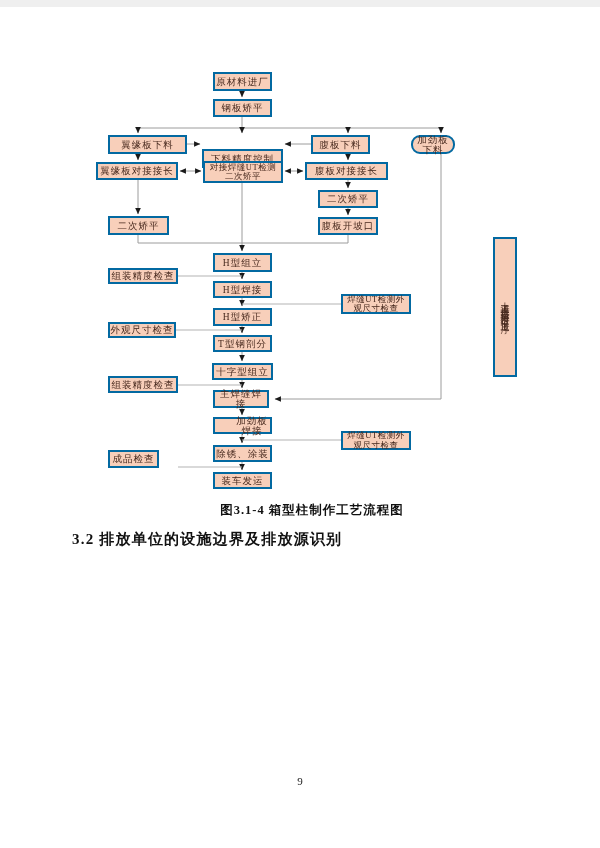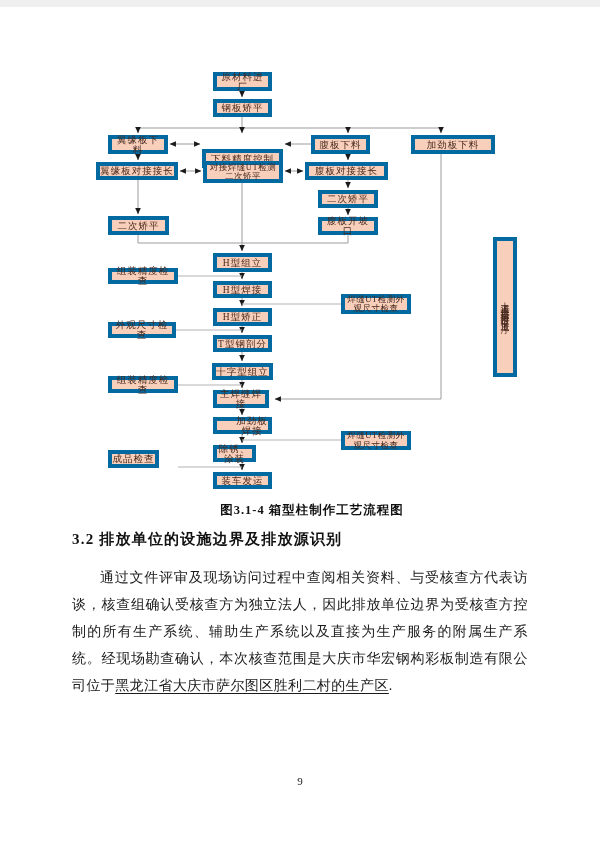--- a/index.html
+++ b/index.html
@@ -7,21 +7,21 @@
     width:600px;height:848px;background:#ffffff;position:relative;
     font-family:"Liberation Serif","DejaVu Serif",serif;color:#1a1a1a;
     overflow:hidden;
   }
   .top-edge{position:absolute;left:0;top:0;width:600px;height:7px;background:#efefef;}
   
   #flowchart{position:absolute;left:0;top:0;width:600px;height:525px;}
   #connectors{position:absolute;left:0;top:0;}
   .fbox{
     position:absolute;box-sizing:border-box;
-    background:#f8cfba;border:4px solid #0369a1;color:#46281d;
+    background:#f8cfba;border:2px solid #0369a1;color:#46281d;
     display:flex;align-items:center;justify-content:center;text-align:center;
     font-size:9.5px;line-height:10px;letter-spacing:1px;
     font-family:"Liberation Serif","DejaVu Serif",serif;
   }
   .fbox.two{font-size:8.5px;line-height:9.5px;white-space:pre-line;letter-spacing:0.5px;}
   .fbox.vnote{
     writing-mode:vertical-rl;text-orientation:upright;
     font-size:9px;letter-spacing:1.5px;line-height:22px;padding:3px 0;
   }
   .caption{
@@ -110,24 +110,24 @@
       <line x1="176" y1="330" x2="242" y2="330"></line>
       <line x1="178" y1="385" x2="242" y2="385"></line>
       <line x1="341" y1="440" x2="242" y2="440"></line>
       <line x1="178" y1="467" x2="242" y2="467"></line>
     </g>
   </svg>
 
   <div class="fbox" style="left:213px;top:72px;width:59px;height:19px;">原材料进厂</div>
   <div class="fbox" style="left:213px;top:99px;width:59px;height:18px;">钢板矫平</div>
 
-  <div class="fbox" style="left:108px;top:135px;width:60px;height:19px;">翼缘板下料</div>
+  <div class="fbox" style="left:108px;top:135px;width:79px;height:19px;">翼缘板下料</div>
   <div class="fbox" style="left:202px;top:135px;width:81px;height:19px;margin-top:14px;">下料精度控制</div>
   <div class="fbox" style="left:311px;top:135px;width:59px;height:19px;">腹板下料</div>
-  <div class="fbox" style="left:411px;top:135px;width:84px;height:19px;">加劲板下料</div>
+  <div class="fbox" style="left:411px;top:135px;width:44px;height:19px;border-radius:9px;">加劲板下料</div>
 
   <div class="fbox" style="left:96px;top:162px;width:82px;height:18px;">翼缘板对接接长</div>
   <div class="fbox two" style="left:203px;top:161px;width:80px;height:22px;">对接焊缝UT检测
 二次矫平</div>
   <div class="fbox" style="left:305px;top:162px;width:83px;height:18px;">腹板对接接长</div>
 
   <div class="fbox" style="left:318px;top:190px;width:60px;height:18px;">二次矫平</div>
   <div class="fbox" style="left:108px;top:216px;width:61px;height:19px;">二次矫平</div>
   <div class="fbox" style="left:318px;top:217px;width:60px;height:18px;">腹板开坡口</div>
 
@@ -138,27 +138,26 @@
 观尺寸检查</div>
   <div class="fbox" style="left:213px;top:308px;width:59px;height:18px;">H型矫正</div>
   <div class="fbox" style="left:108px;top:322px;width:68px;height:16px;">外观尺寸检查</div>
   <div class="fbox" style="left:213px;top:335px;width:59px;height:17px;">T型钢剖分</div>
   <div class="fbox" style="left:212px;top:363px;width:61px;height:17px;">十字型组立</div>
   <div class="fbox" style="left:108px;top:376px;width:70px;height:17px;">组装精度检查</div>
   <div class="fbox" style="left:213px;top:390px;width:56px;height:18px;">主焊缝焊接</div>
   <div class="fbox" style="left:213px;top:417px;width:59px;height:17px;padding-left:19px;">加劲板焊接</div>
   <div class="fbox two" style="left:341px;top:431px;width:70px;height:19px;">焊缝UT检测外
 观尺寸检查</div>
-  <div class="fbox" style="left:213px;top:445px;width:43px;height:17px;">除锈、涂装</div>
+  <div class="fbox" style="left:213px;top:445px;width:59px;height:17px;">除锈、涂装</div>
   <div class="fbox" style="left:108px;top:450px;width:51px;height:18px;">成品检查</div>
   <div class="fbox" style="left:213px;top:472px;width:59px;height:17px;">装车发运</div>
 
   <div class="fbox vnote" style="left:493px;top:237px;width:24px;height:140px;">上道工序合格后方可进行下一道工序</div>
 </div>
 
 <div class="caption">图3.1-4 箱型柱制作工艺流程图</div>
 
 <div class="content">
   <h2>3.2 排放单位的设施边界及排放源识别</h2>
-  <p><span>通过文件评审及现场访问过程中查阅相关资料、与受核查方代表访谈，核查组确认受核查方为独立法人，因此排放单位边界为受核查方控制的所有生产系统、辅助生产系统以及直接为生产服务的附属生产系统。经现场勘查确认，本次核查范围是大庆市华宏钢构彩板制造有限公司位于</span><span class="uline">黑龙江省大庆市萨尔图区胜利二村的生产区</span><span>.</span></p>
 </div>
 
 <div class="page-num">9</div>
 
 </body></html>

